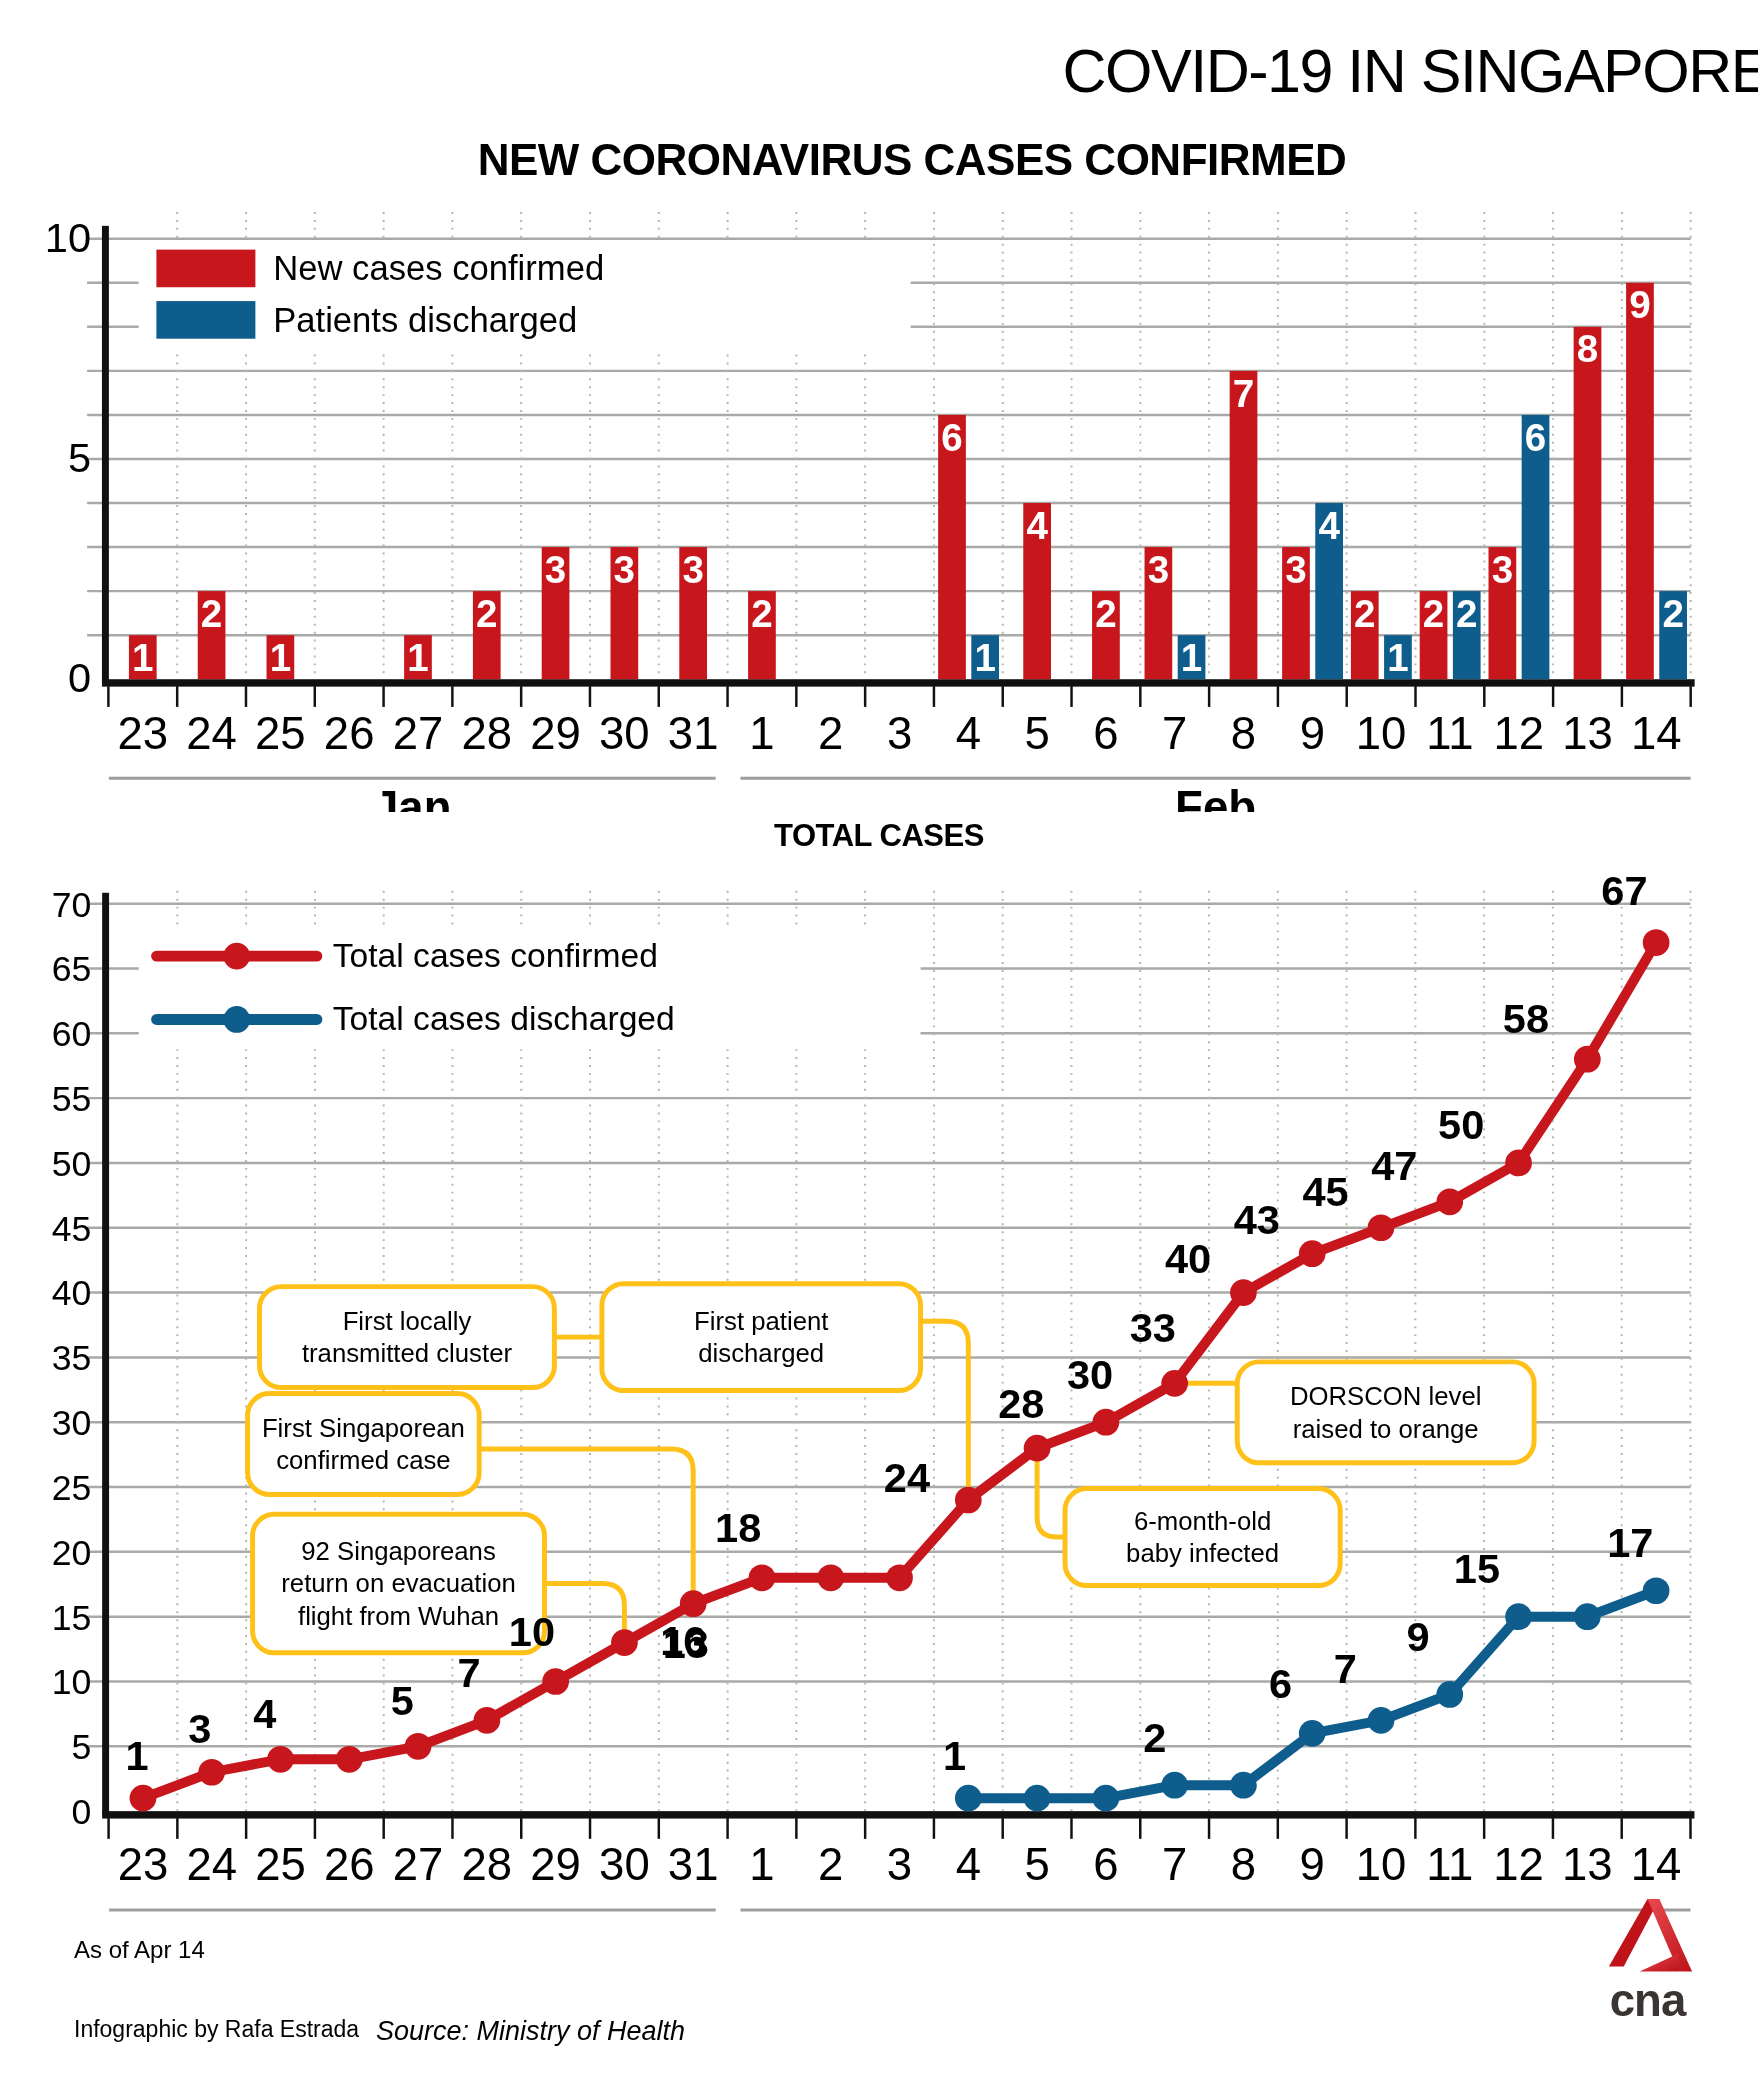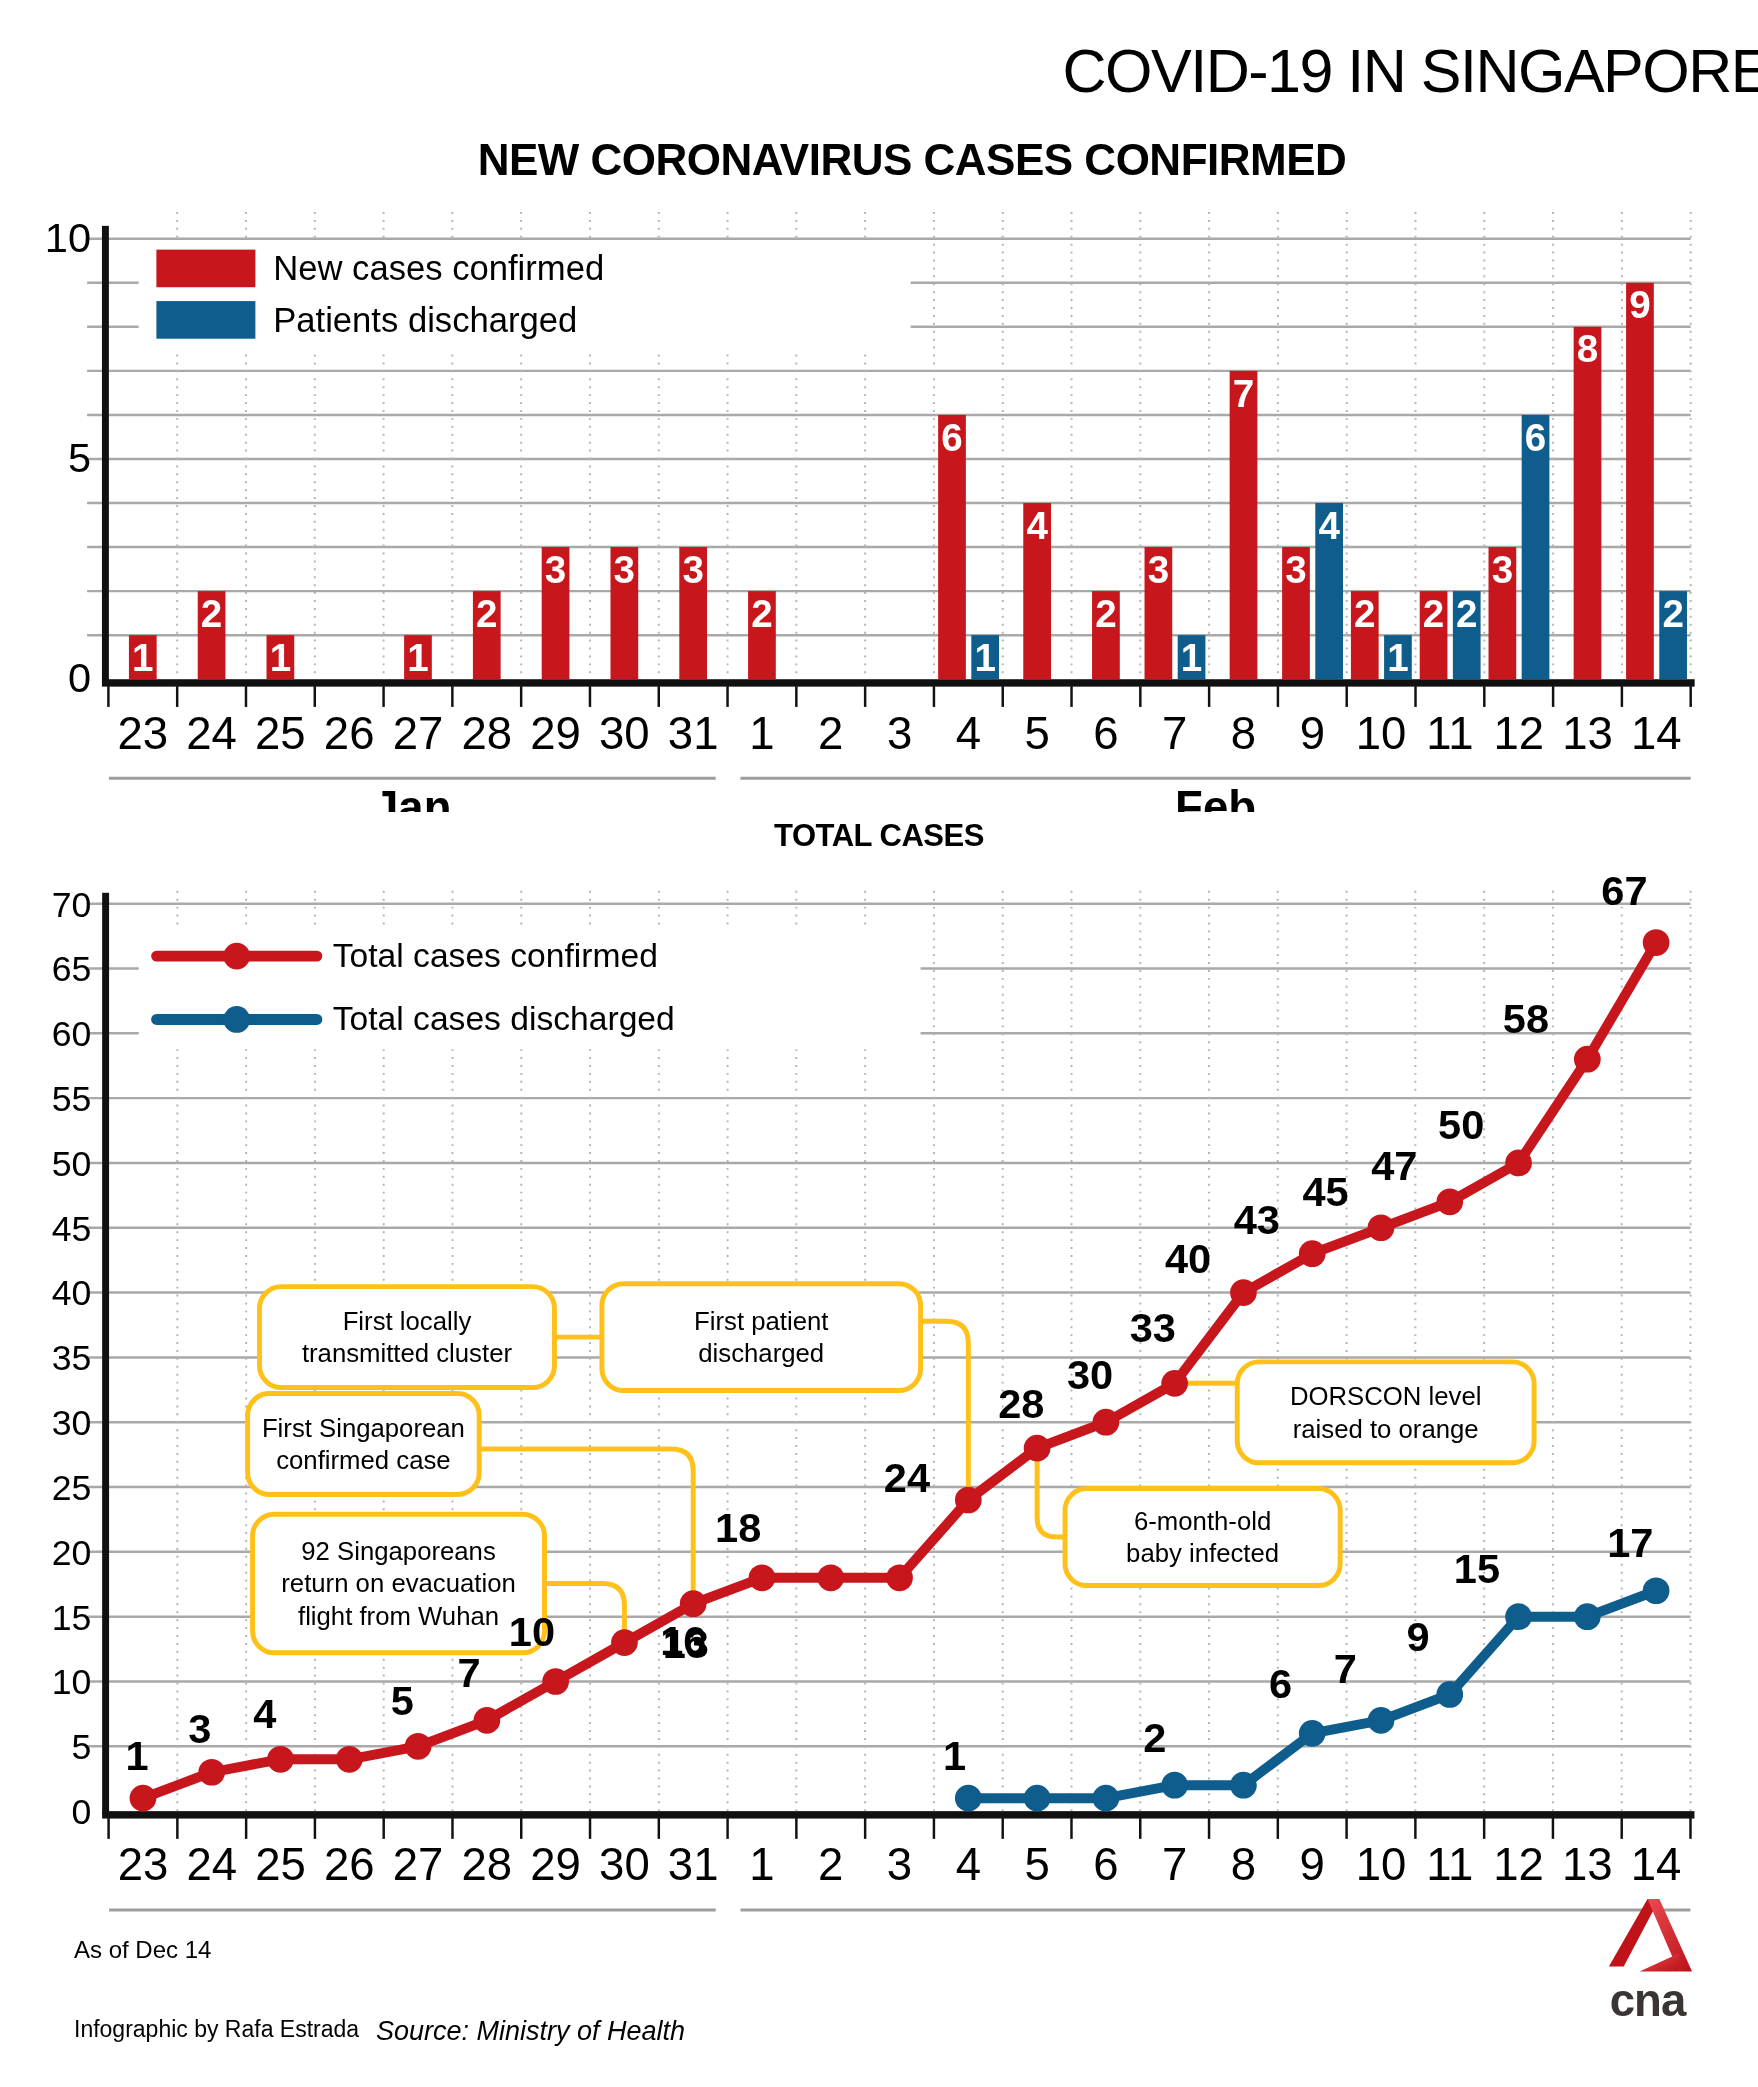--- a/index.html
+++ b/index.html
@@ -376,21 +376,21 @@
       <text x="1641.25" y="34.30000000000007" font-size="42" font-weight="bold" fill="#000" text-anchor="middle" font-family="&quot;Liberation Sans&quot;, sans-serif">67</text>
       <text x="964.25" y="908.9" font-size="42" font-weight="bold" fill="#000" text-anchor="middle" font-family="&quot;Liberation Sans&quot;, sans-serif">1</text>
       <text x="1166.75" y="889.8" font-size="42" font-weight="bold" fill="#000" text-anchor="middle" font-family="&quot;Liberation Sans&quot;, sans-serif">2</text>
       <text x="1293.75" y="835.4" font-size="42" font-weight="bold" fill="#000" text-anchor="middle" font-family="&quot;Liberation Sans&quot;, sans-serif">6</text>
       <text x="1359.25" y="820.3" font-size="42" font-weight="bold" fill="#000" text-anchor="middle" font-family="&quot;Liberation Sans&quot;, sans-serif">7</text>
       <text x="1432.75" y="788.1" font-size="42" font-weight="bold" fill="#000" text-anchor="middle" font-family="&quot;Liberation Sans&quot;, sans-serif">9</text>
       <text x="1492.25" y="719.5" font-size="42" font-weight="bold" fill="#000" text-anchor="middle" font-family="&quot;Liberation Sans&quot;, sans-serif">15</text>
       <text x="1647.25" y="693.3" font-size="42" font-weight="bold" fill="#000" text-anchor="middle" font-family="&quot;Liberation Sans&quot;, sans-serif">17</text>
     </svg>
 
-  <div class="footer-text" id="as-of">As of Dec 14</div>
+  <div class="footer-text" id="as-of">As of Apr 14</div>
   <div class="footer-text" id="credit">Infographic by Rafa Estrada</div>
   <div class="footer-text" id="source">Source: Ministry of Health</div>
 
   <svg id="cna-logo" width="103" height="127" viewBox="0 0 104 128">
     <defs>
       <linearGradient id="cnaGrad" x1="0" y1="0" x2="1" y2="1">
         <stop offset="0" stop-color="#ea4a50"></stop>
         <stop offset="1" stop-color="#bb1218"></stop>
       </linearGradient>
     </defs>

